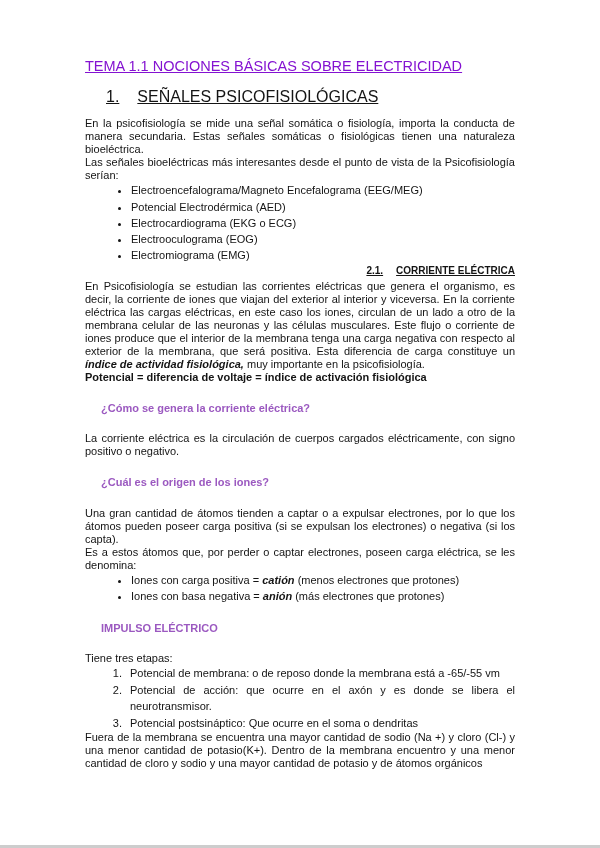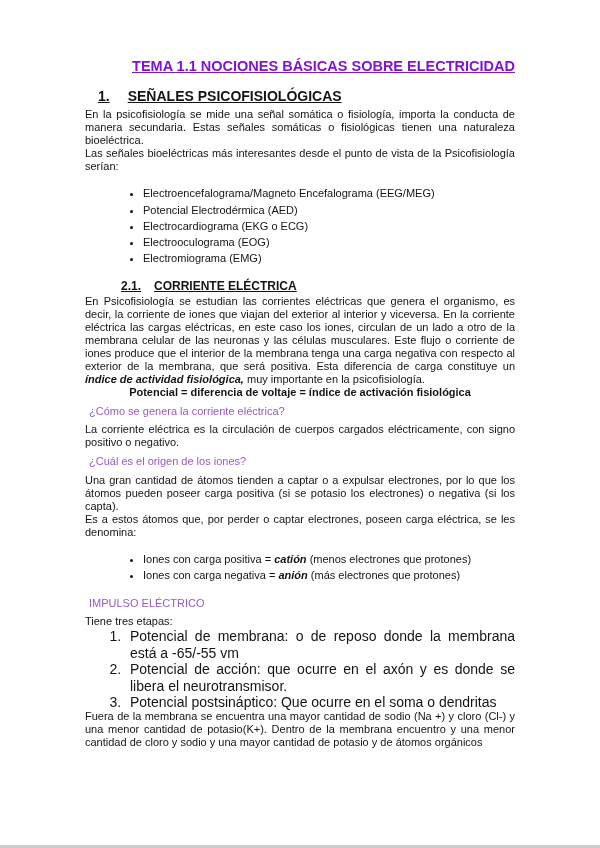--- a/index.html
+++ b/index.html
@@ -12,44 +12,44 @@
   }
   .page {
     width: 600px; height: 848px;
     padding: 56px 85px 8px 85px;
     position: relative;
     overflow: hidden;
     background: #ffffff;
   }
   .title {
     margin: 0 0 11px 0;
-    text-align: right;
+    text-align: left;
     font-size: 14.5px;
     line-height: 21px;
-    font-weight: bold;
+    font-weight: normal;
     color: var(--title_purple, #8412d1);
     text-decoration: underline;
   }
   p { margin: 0; font-size: 11px; line-height: 13px; }
   .just { text-align: justify; }
-  .h1 { font-weight: bold; font-size: 14px; line-height: 16.4px; padding-left: 9px; margin: 4px; }
-  .h2 { font-weight: bold; font-size: 12px; line-height: 16.4px; padding-left: 36px; margin: 0; }
+  .h1 { font-weight: normal; font-size: 16px; line-height: 16.4px; padding-left: 9px; margin: 12px; }
+  .h2 { font-weight: bold; font-size: 10px; line-height: 16.4px; padding-left: 36px; margin: 0; text-align: right; }
   .u { text-decoration: underline; }
   .tab1 { display: inline-block; width: 18px; }
   .tab2 { display: inline-block; width: 13px; }
-  ul { margin: 12px; padding-left: 46px; list-style: disc; }
+  ul { margin: 0; padding-left: 46px; list-style: disc; }
   ul li { font-size: 11px; line-height: 16.2px; }
   ol { margin: 0; padding-left: 40px; }
-  ol li { font-size: 14px; line-height: 16.4px; text-align: justify; padding-left: 5px; }
-  .formula { text-align: center; font-weight: bold; }
+  ol li { font-size: 11px; line-height: 16.4px; text-align: justify; padding-left: 5px; }
+  .formula { font-weight: bold; }
   .qhead {
     color: var(--question_purple, #9b59c0);
-    font-weight: normal;
+    font-weight: bold;
     font-size: 11px; line-height: 16.4px;
-    margin: 4px;
+    margin: 16px;
   }
   strong { font-weight: bold; font-style: italic; }
   .page-edge {
     position: absolute; left: 0; bottom: 0;
     width: 100%; height: 3px;
     background: #cdcdcd;
   }
 </style>
 </head>
 <body>
@@ -80,27 +80,27 @@
   <p class="formula">Potencial = diferencia de voltaje = índice de activación fisiológica</p>
 
 
   <p class="qhead">¿Cómo se genera la corriente eléctrica?</p>
 
   <p class="just">La corriente eléctrica es la circulación de cuerpos cargados eléctricamente, con signo positivo o negativo.</p>
 
 
   <p class="qhead">¿Cuál es el origen de los iones?</p>
 
-  <p class="just">Una gran cantidad de átomos tienden a captar o a expulsar electrones, por lo que los átomos pueden poseer carga positiva (si se potasio los electrones) o negativa (si los capta).</p>
+  <p class="just">Una gran cantidad de átomos tienden a captar o a expulsar electrones, por lo que los átomos pueden poseer carga positiva (si se expulsan los electrones) o negativa (si los capta).</p>
 
   <p class="just">Es a estos átomos que, por perder o captar electrones, poseen carga eléctrica, se les denomina:</p>
 
   <ul>
     <li><span>Iones con carga positiva = </span><strong>catión</strong><span> (menos electrones que protones)</span></li>
-    <li><span>Iones con carga negativa = </span><strong>anión</strong><span> (más electrones que protones)</span></li>
+    <li><span>Iones con basa negativa = </span><strong>anión</strong><span> (más electrones que protones)</span></li>
   </ul>
 
   <p class="qhead">IMPULSO ELÉCTRICO</p>
 
   <p>Tiene tres etapas:</p>
 
   <ol>
     <li>Potencial de membrana: o de reposo donde la membrana está a -65/-55 vm</li>
     <li>Potencial de acción: que ocurre en el  axón y es donde se libera el neurotransmisor.</li>
     <li>Potencial postsináptico: Que ocurre en el soma o dendritas</li>

